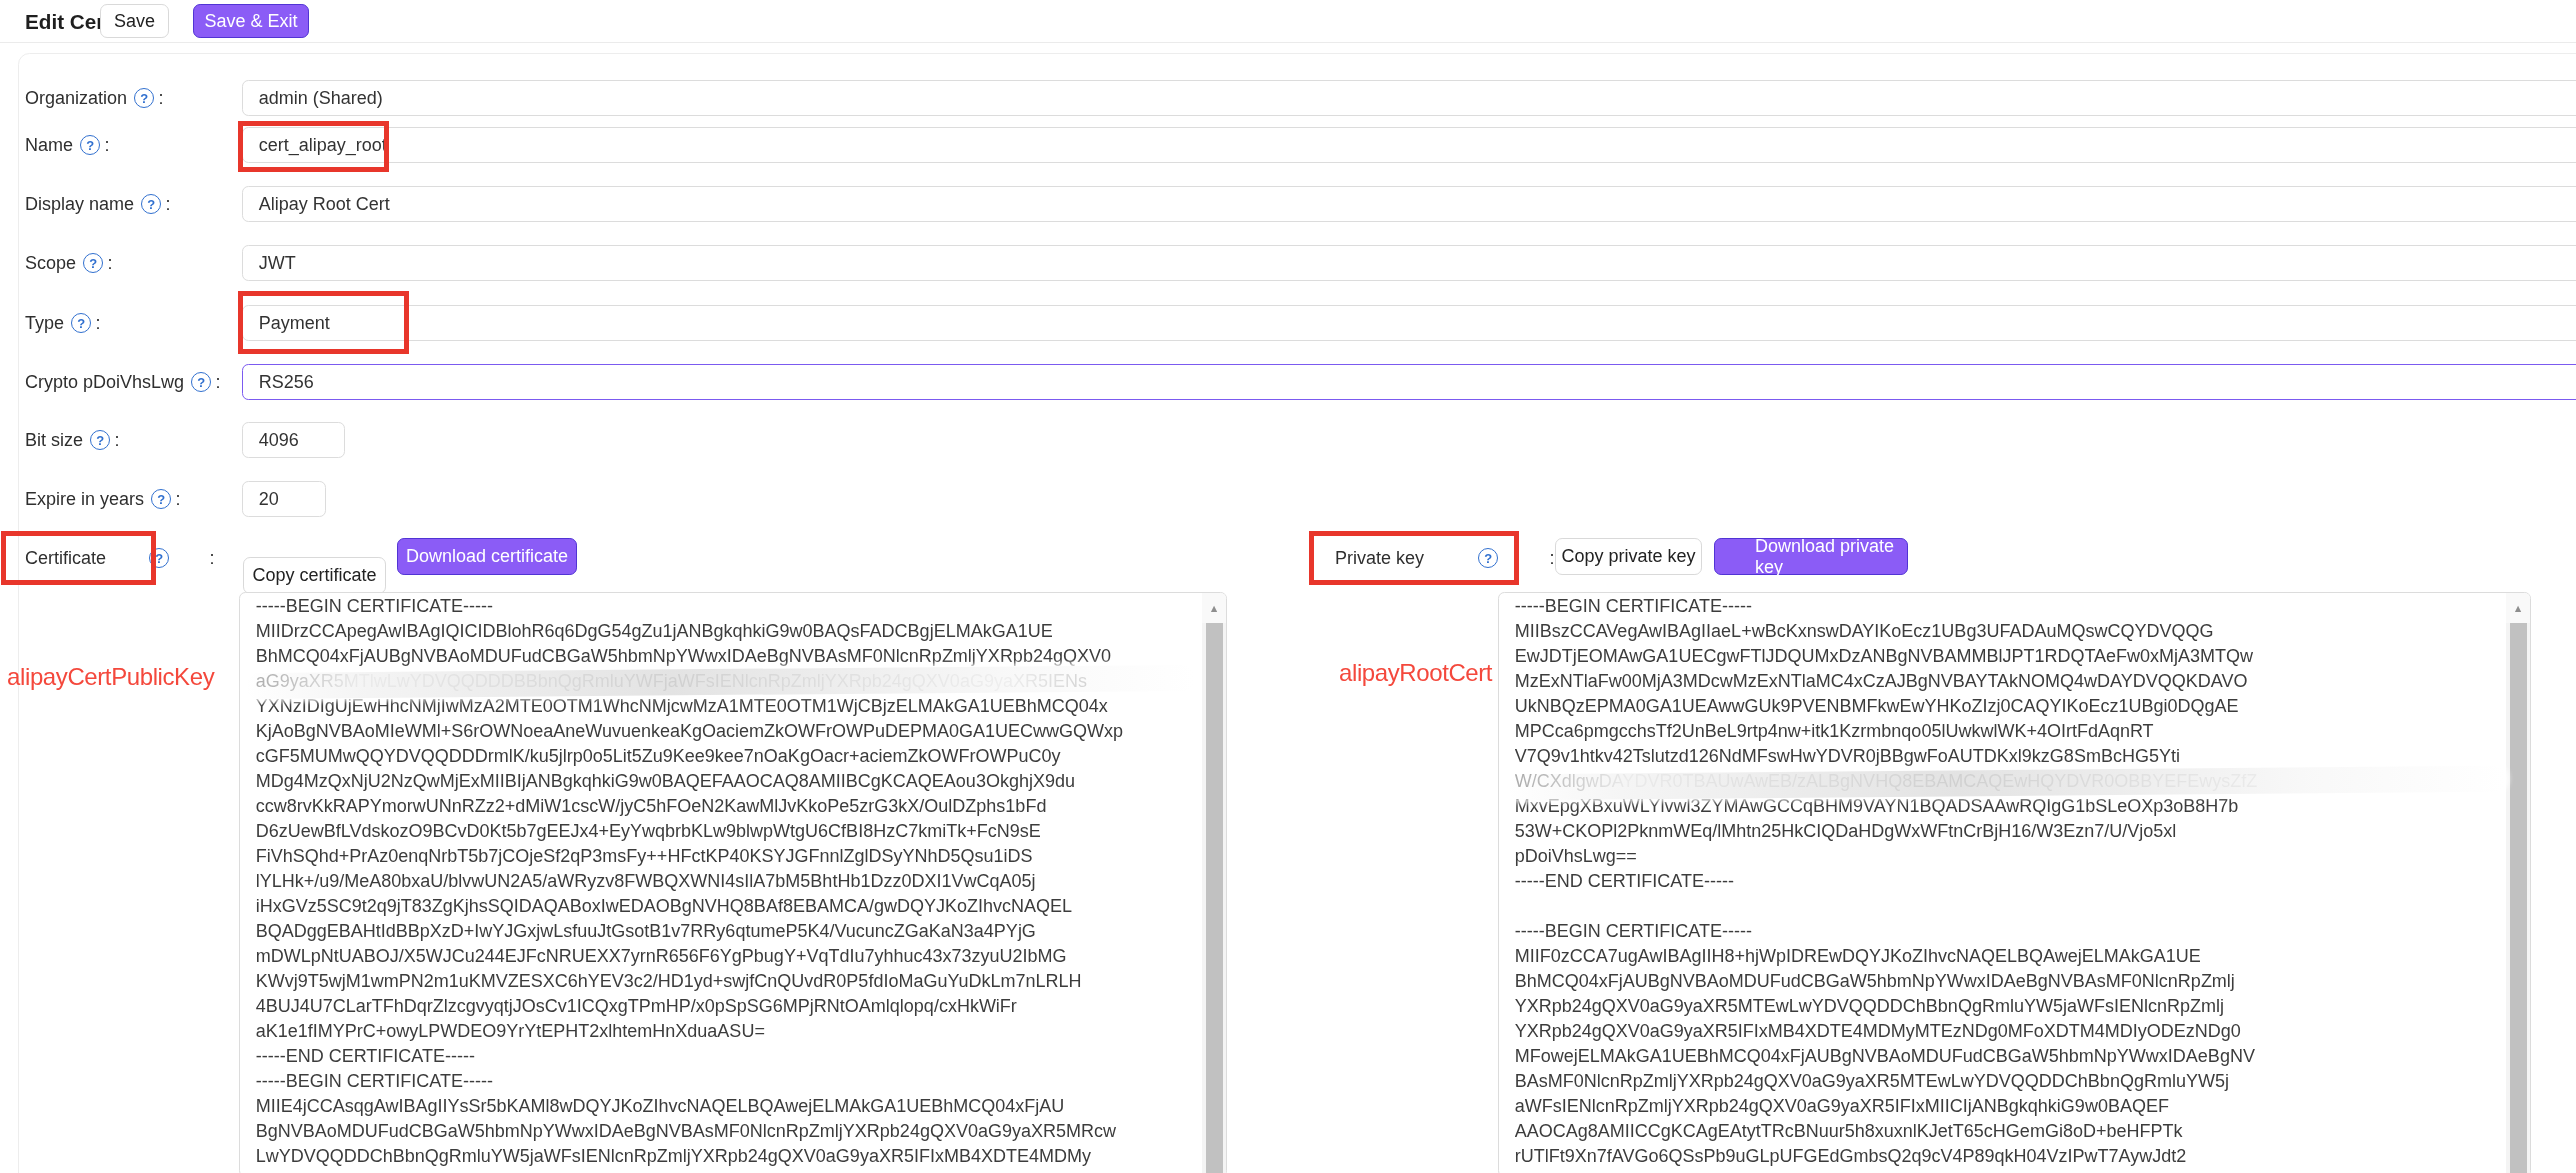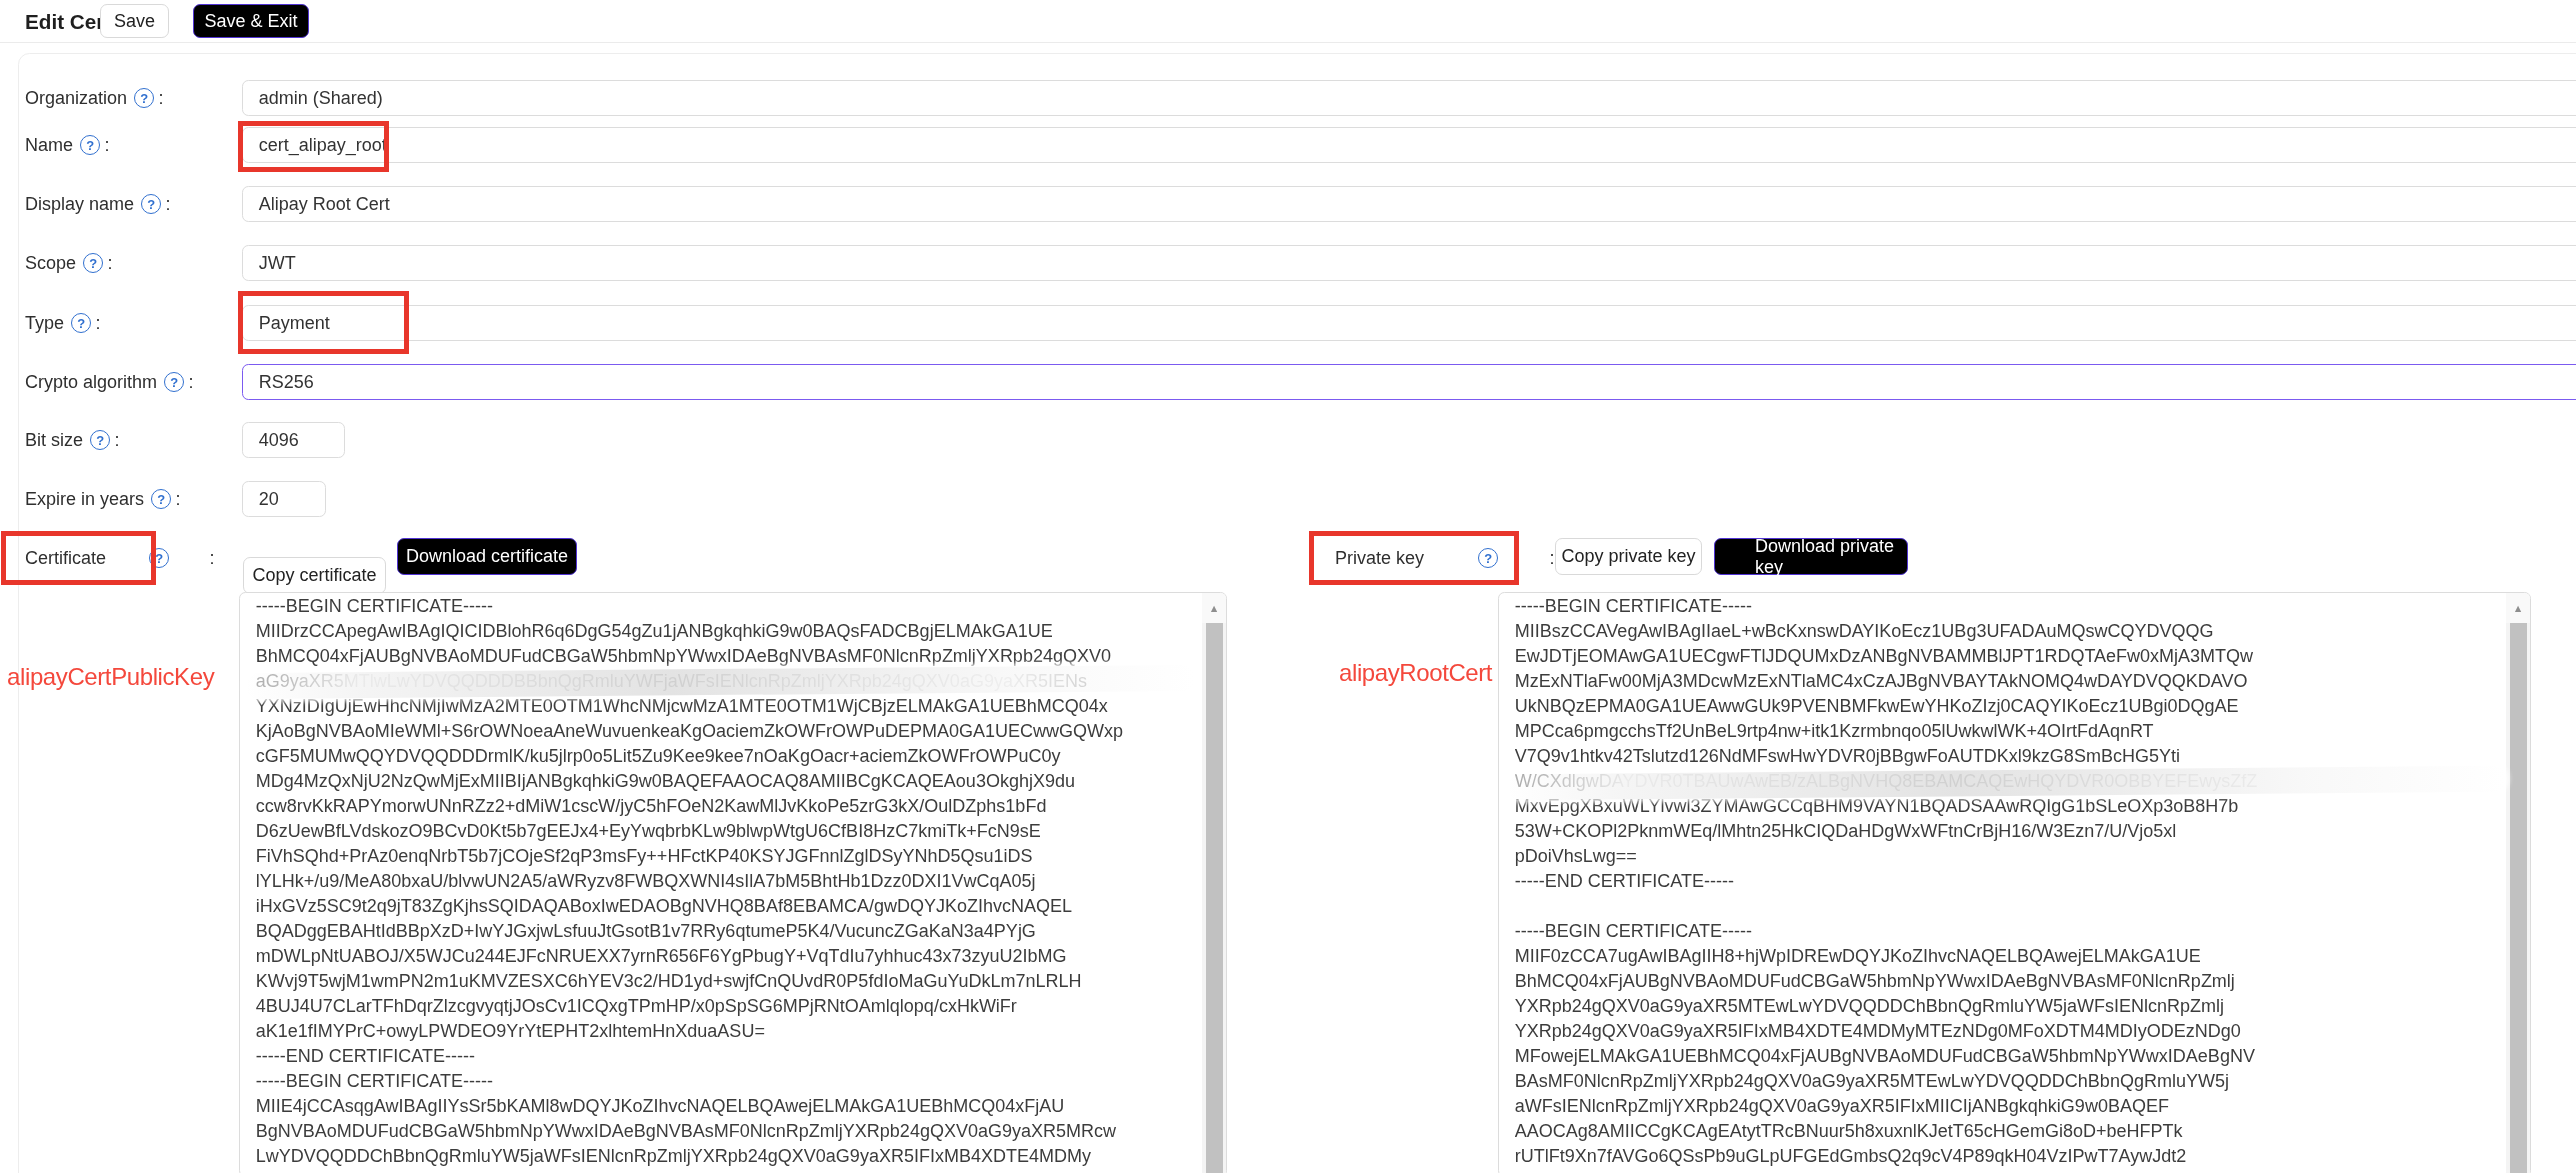--- a/index.html
+++ b/index.html
@@ -8,21 +8,21 @@
   #stage { position:absolute; left:0; top:0; width:2576px; height:1174px; overflow:hidden; background:#fff; }
 
   
   .topbar { position:absolute; left:0; top:0; width:2576px; height:43px; background:#fff;
             border-bottom:1.4px solid #ebebeb; }
   .page-title { position:absolute; left:25px; top:0; height:43px; line-height:43px;
                 font-size:20.7px; font-weight:700; color:#1f1f1f; }
   .btn { display:flex; align-items:center; justify-content:center; border-radius:7.1px;
          font-size:18px; cursor:pointer; }
   .btn-outline { background:#fff; border:1.4px solid #d9d9d9; color:#222; }
-  .btn-primary { background:#000000; border:1.4px solid #5134d4; color:#fff; }
+  .btn-primary { background:#8b5cf6; border:1.4px solid #5134d4; color:#fff; }
   #btn-save { position:absolute; left:100px; top:4.3px; width:69px; height:34px; }
   #btn-save-exit { position:absolute; left:193px; top:4.3px; width:116px; height:34px; }
 
   
   .card { position:absolute; left:18px; top:53px; width:2696px; height:1255px;
           border:0.7px solid #ededed; border-radius:11.4px; background:#fff; }
 
   
   .row { position:absolute; left:0; width:2576px; height:36px;padding-left:24px; }
   .flabel { position:absolute; left:25px; top:0; height:36px; display:flex; align-items:center;
@@ -144,21 +144,21 @@
     <div class="flabel">
         <span>Type</span>
         <span class="help">?</span>
         <span class="colon">:</span>
       </div>
     <div class="input input-wide">Payment</div>
   </div>
 
   <div class="row" id="row-crypto">
     <div class="flabel">
-        <span>Crypto algorithm</span>
+        <span>Crypto pDoiVhsLwg</span>
         <span class="help">?</span>
         <span class="colon">:</span>
       </div>
     <div class="input input-wide input-focused">RS256</div>
   </div>
 
   <div class="row" id="row-bitsize">
     <div class="flabel">
         <span>Bit size</span>
         <span class="help">?</span>

